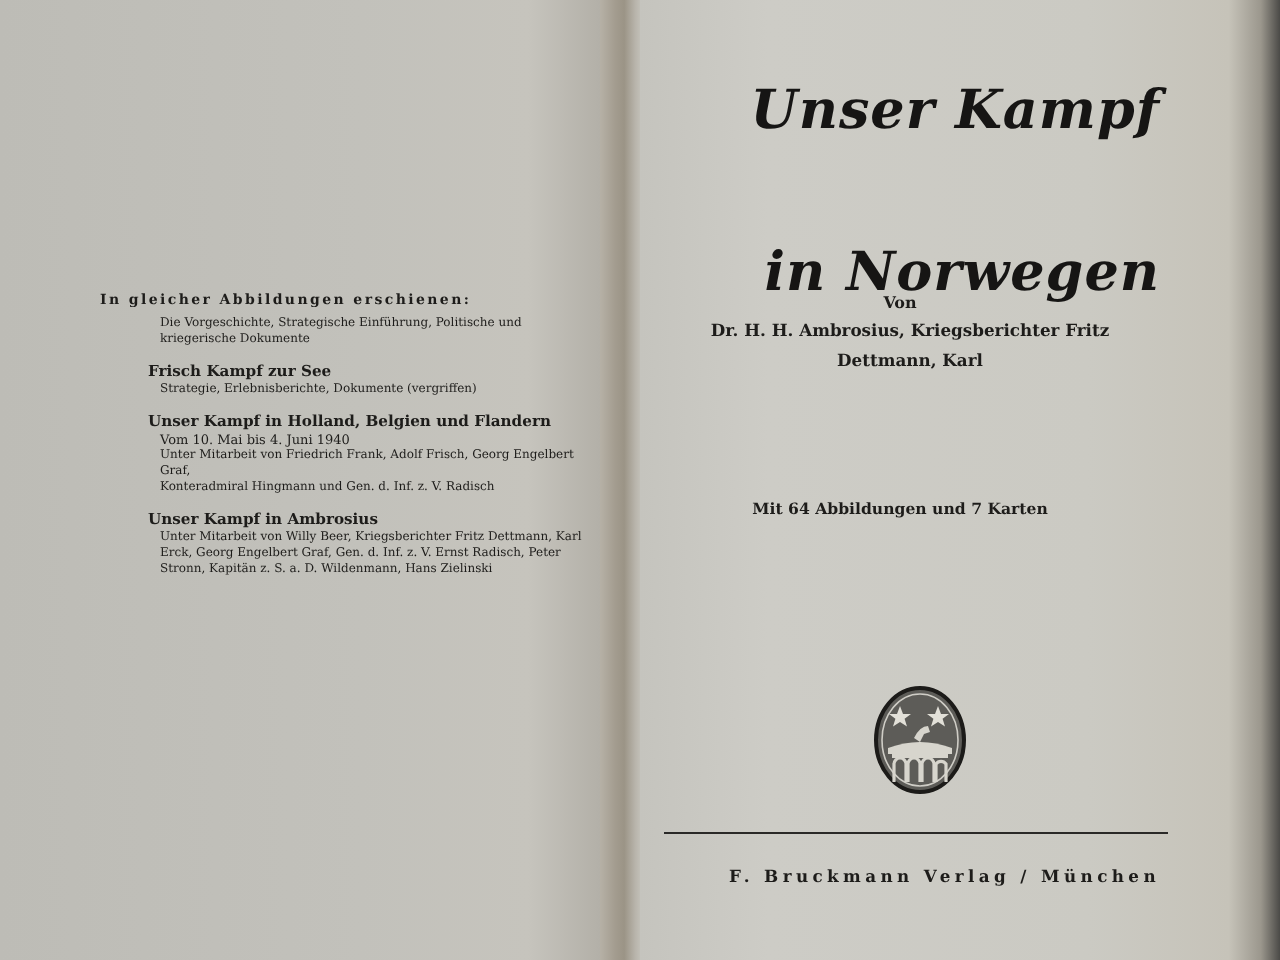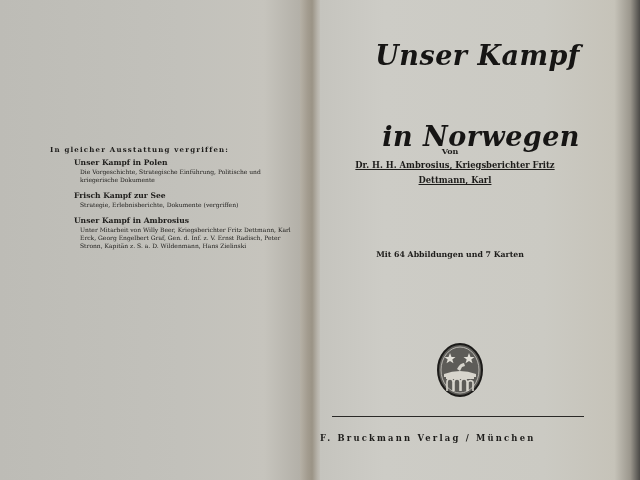--- a/index.html
+++ b/index.html
@@ -33,44 +33,49 @@
 
     
     .title {
       position: absolute; left: 320px; width: 320px; text-align: right;
       font-family: "DejaVu Serif", serif; font-weight: bold; font-style: italic;
       font-size: 27px; line-height: 40px; letter-spacing: 0.5px; color: #161514;
     }
     .title.l1 { top: 36px; left: 320px; width: 260px; }
     .title.l2 { top: 76px; left: 320px; width: 260px; margin-top: 41px; }
     .von { position: absolute; top: 146px; left: 320px; width: 260px; text-align: center; font-size: 8px; font-weight: bold; }
-    .authors { position: absolute; top: 158px; left: 330px; width: 250px; text-align: center; font-size: 8.4px; font-weight: bold; line-height: 15px; text-decoration: underline; }
+    .authors { position: absolute; top: 158px; left: 330px; width: 250px; text-align: center; font-size: 8.4px; font-weight: bold; line-height: 15px; }
     .illus { position: absolute; top: 230px; left: 320px; width: 260px; text-align: center; font-size: 7.8px; font-weight: bold; margin-top: 20px; }
     .emblem { position: absolute; left: 437px; top: 343px; width: 46px; height: 54px; }
     .rule { position: absolute; left: 332px; top: 416px; width: 252px; height: 1px; background: #2a2927; }
-    .publisher { position: absolute; top: 433px; left: 320px; width: 260px; text-align: left; font-size: 8.4px; font-weight: bold; letter-spacing: 2.2px; }
+    .publisher { position: absolute; top: 433px; left: 320px; width: 260px; text-align: right; font-size: 8.4px; font-weight: bold; letter-spacing: 2.2px; }
   </style>
 </head>
 <body>
 
 <div class="page page-left">
   <div class="list">
-    <div class="list-heading">In gleicher Ausstattung vergriffen:</div>
+    <div class="list-heading">In gleicher Abbildungen erschienen:</div>
 
     <div class="entry">
-      <div class="entry-title">Unser Kampf in Polen</div>
       <div class="entry-line">Die Vorgeschichte, Strategische Einführung, Politische und</div>
       <div class="entry-line">kriegerische Dokumente</div>
     </div>
 
     <div class="entry">
       <div class="entry-title">Frisch Kampf zur See</div>
       <div class="entry-line">Strategie, Erlebnisberichte, Dokumente (vergriffen)</div>
     </div>
 
+    <div class="entry">
+      <div class="entry-title">Unser Kampf in Holland, Belgien und Flandern</div>
+      <div class="entry-line date">Vom 10. Mai bis 4. Juni 1940</div>
+      <div class="entry-line">Unter Mitarbeit von Friedrich Frank, Adolf Frisch, Georg Engelbert Graf,</div>
+      <div class="entry-line">Konteradmiral Hingmann und Gen. d. Inf. z. V. Radisch</div>
+    </div>
 
     <div class="entry">
       <div class="entry-title">Unser Kampf in Ambrosius</div>
       <div class="entry-line">Unter Mitarbeit von Willy Beer, Kriegsberichter Fritz Dettmann, Karl</div>
       <div class="entry-line">Erck, Georg Engelbert Graf, Gen. d. Inf. z. V. Ernst Radisch, Peter</div>
       <div class="entry-line">Stronn, Kapitän z. S. a. D. Wildenmann, Hans Zielinski</div>
     </div>
   </div>
 </div>
 

